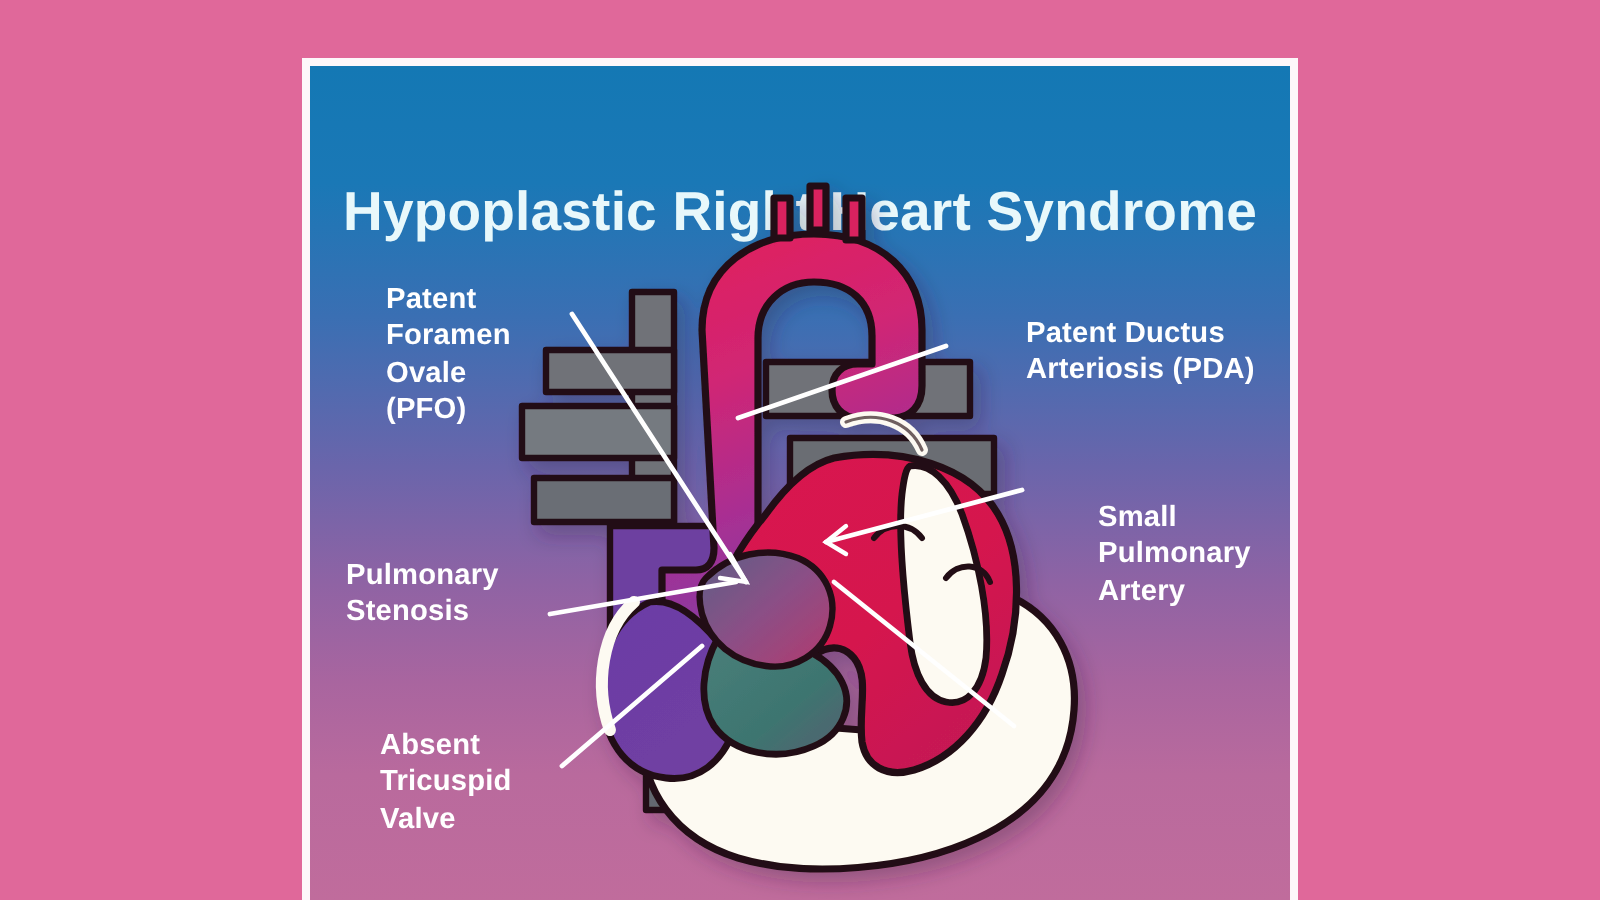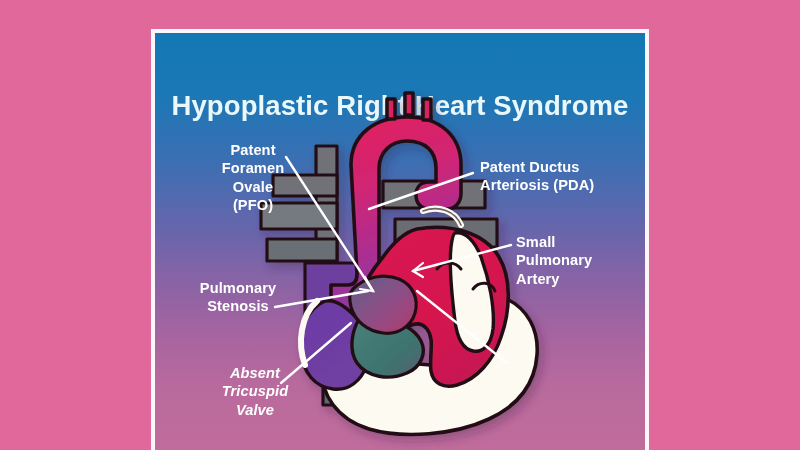--- a/index.html
+++ b/index.html
@@ -87,28 +87,28 @@
   
   .label {
     position: absolute;
     color: #ffffff;
     font-size: 14.6px;
     font-weight: bold;
     line-height: 1.255;
     white-space: pre-line;
     letter-spacing: 0.1px;
   }
-  .label.right { text-align: left; }
-  .label.left  { text-align: center; }
+  .label.right { text-align: left; margin-left: 33px; }
+  .label.left  { text-align: left; }
 
   #lbl-pfo       { left: 38px;  top: 108px; width: 120px; }
   #lbl-stenosis  { left: 18px;  top: 246px; width: 130px; }
-  #lbl-tricuspid { left: 35px;  top: 331px; width: 130px; font-style: italic; }
+  #lbl-tricuspid { left: 35px;  top: 331px; width: 130px; }
   #lbl-pda       { left: 325px; top: 125px; width: 160px; }
-  #lbl-smallpa   { left: 361px; top: 200px; width: 130px; }
+  #lbl-smallpa   { left: 361px; top: 217px; width: 130px; }
   #lbl-vsd       { left: 361px; top: 325px; width: 140px; }
 </style>
 </head>
 <body>
 
 <div id="stage">
 
   <div id="panel-frame"></div>
 
   <div id="panel">

